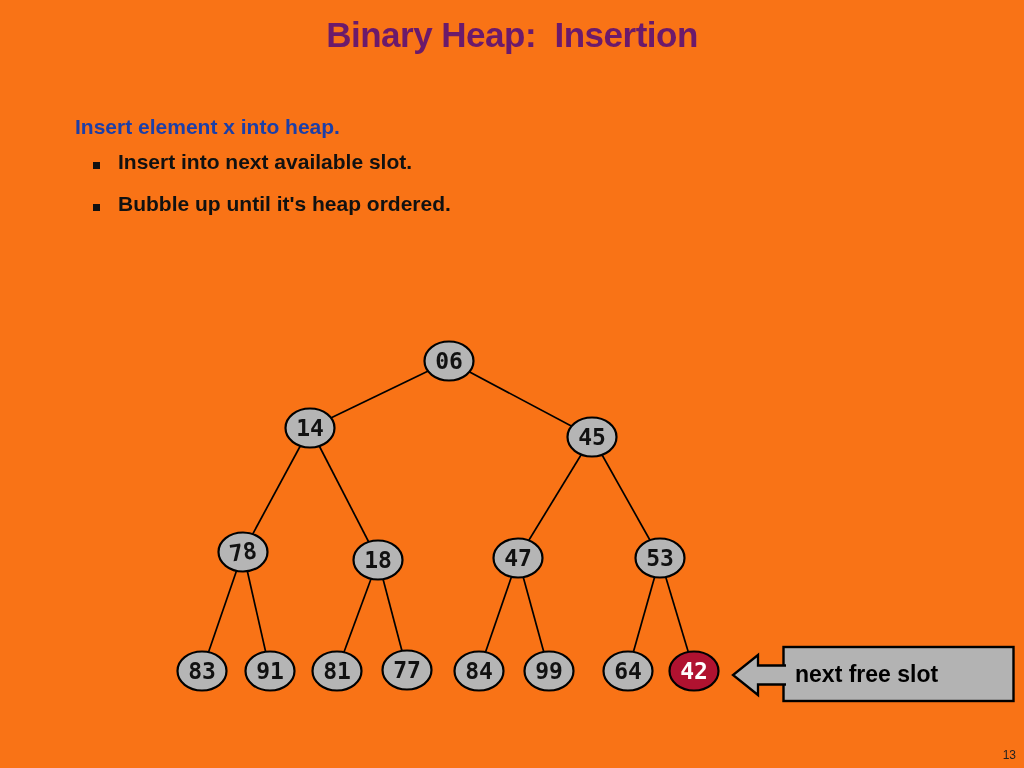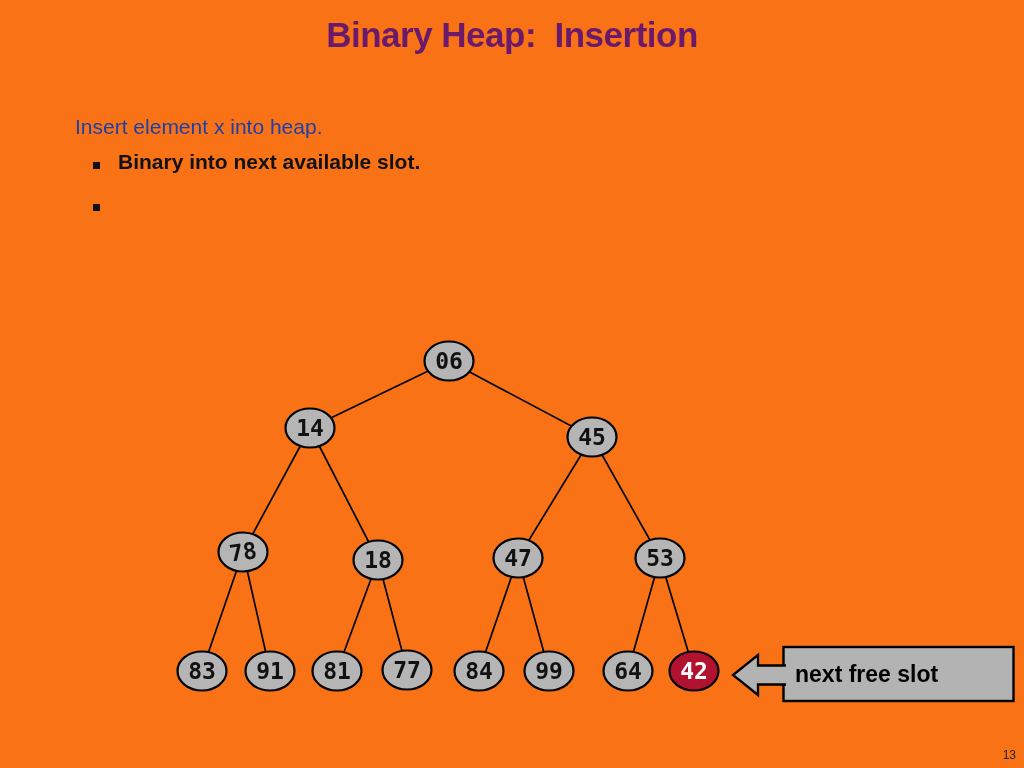--- a/index.html
+++ b/index.html
@@ -6,21 +6,21 @@
   .slide{
     position:relative;width:1024px;height:768px;background:#f97316;
     font-family:"Liberation Sans",sans-serif;overflow:hidden;
   }
   .title{
     position:absolute;top:12px;left:0;width:100%;text-align:center;
     font-size:35px;font-weight:bold;line-height:46px;letter-spacing:-0.5px;
     white-space:pre;color:var(--c-title);margin:0;
   }
   .heading{
-    position:absolute;left:75px;top:112px;font-size:21px;font-weight:normal;
+    position:absolute;left:75px;top:112px;font-size:21px;font-weight:bold;
     line-height:30px;color:var(--c-heading);
   }
   .bullets{position:absolute;left:93px;top:141px;margin:0;padding:0;list-style:none;}
   .bullets li{height:42px;line-height:42px;font-size:21px;font-weight:bold;color:var(--c-body);white-space:nowrap;}
   .sq{display:inline-block;width:7px;height:7px;background:var(--c-body);margin-right:18px;}
   .page-number{position:absolute;right:8px;bottom:6px;font-size:12px;color:#222;margin-left:28px;}
   svg.overlay{position:absolute;left:0;top:0;}
   .edge{stroke:var(--c-edge);stroke-width:1.7;}
   .node-ellipse{stroke:var(--c-node_stroke);stroke-width:2.2;}
   .node-label{font-family:"DejaVu Sans Mono",monospace;font-weight:bold;font-size:23px;text-anchor:middle;}
@@ -31,22 +31,22 @@
 </head>
 <body>
 
 <div class="slide">
 
   <h1 class="title">Binary Heap:  Insertion</h1>
 
   <div class="heading">Insert element x into heap.</div>
 
   <ul class="bullets">
-    <li><span class="sq"></span><span>Binary into next available slot.</span></li>
-    <li><span class="sq"></span></li>
+    <li><span class="sq"></span><span>Insert into next available slot.</span></li>
+    <li><span class="sq"></span><span>Bubble up until it's heap ordered.</span></li>
   </ul>
 
   <svg class="overlay" width="1024" height="768" viewBox="0 0 1024 768">
     <g id="tree-edges">
         <line x1="449" y1="361" x2="310" y2="428" class="edge"></line>
         <line x1="449" y1="361" x2="592" y2="437" class="edge"></line>
         <line x1="310" y1="428" x2="243" y2="552" class="edge"></line>
         <line x1="310" y1="428" x2="378" y2="560" class="edge"></line>
         <line x1="592" y1="437" x2="518" y2="558" class="edge"></line>
         <line x1="592" y1="437" x2="660" y2="558" class="edge"></line>

